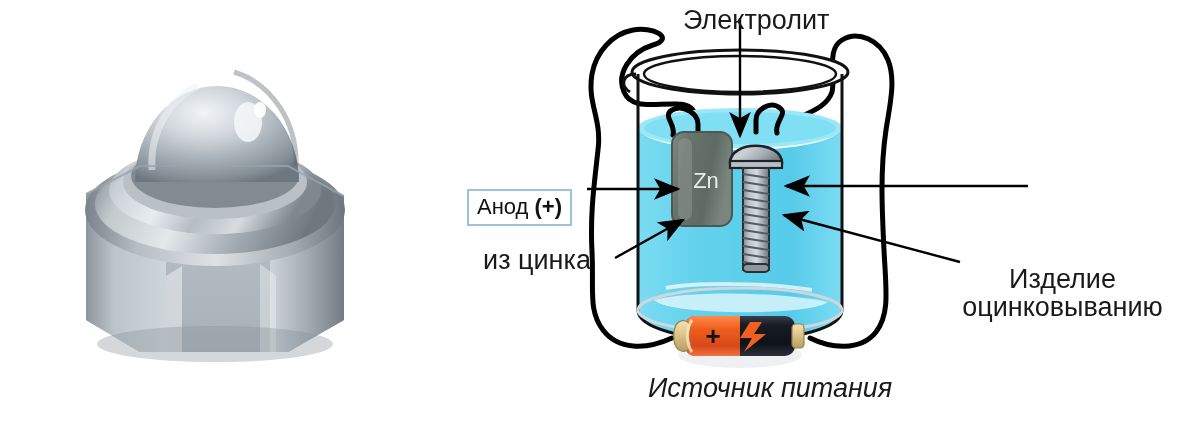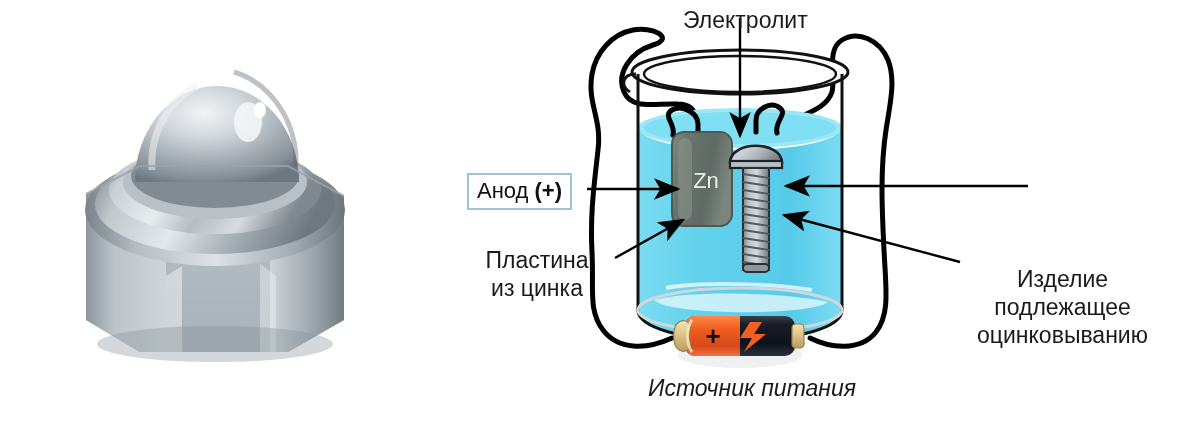--- a/index.html
+++ b/index.html
@@ -33,34 +33,35 @@
   #diagram {
     position: absolute;
     left: 440px; top: 0;
     width: 760px; height: 423px;
   }
   
   .lbl {
     position: absolute;
     color: #1a1a1a;
     font-family: "Liberation Sans", sans-serif;
-    font-size: 23px;
+    font-size: 27px;
     line-height: 28px;
     white-space: nowrap;
   }
   .boxed {
     position: absolute;
     border: 2px solid #9dc3d8;
     background: #ffffff;
     color: #111111;
     font-family: "Liberation Sans", sans-serif;
     font-size: 22px;
     line-height: 28px;
     padding: 2px 8px 3px 8px;
     white-space: nowrap;
+    margin-top: 16px;
   }
   .boxed b { font-weight: bold; }
   #lbl-electrolit { left: 683px; top: 6px; }
   #lbl-plastina  { left: 462px; top: 246px; text-align: center; width: 150px; }
   #lbl-izdelie   { left: 955px; top: 248px; text-align: center; width: 215px; margin-top: 17px; }
   #lbl-istochnik { left: 648px; top: 374px; font-style: italic; }
   #box-anod  { left: 467px; top: 173px; }
   #box-katod { left: 902px; top: 170px; }
 </style>
 </head>
@@ -276,25 +277,23 @@
 
   <div class="lbl" id="lbl-electrolit">Электролит</div>
 
   <div class="boxed" id="box-anod">
     <span>Анод</span>
     <b>(+)</b>
   </div>
 
 
   <div class="lbl" id="lbl-plastina">
-    <div>Пластина</div>
     <div>из цинка</div>
   </div>
 
   <div class="lbl" id="lbl-izdelie">
     <div>Изделие</div>
-    <div>подлежащее</div>
     <div>оцинковыванию</div>
   </div>
 
   <div class="lbl" id="lbl-istochnik">Источник питания</div>
 
 </div>
 
 </body></html>

